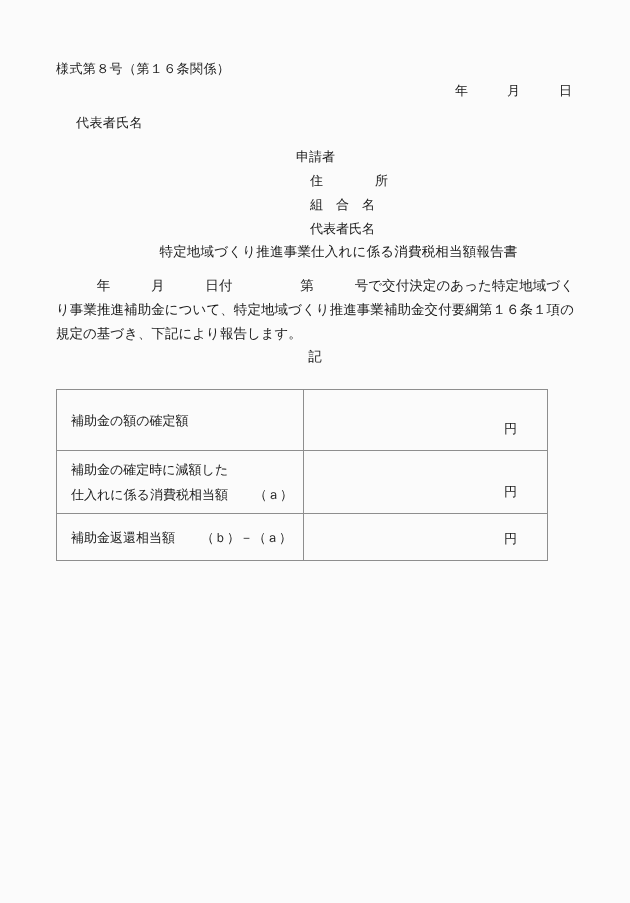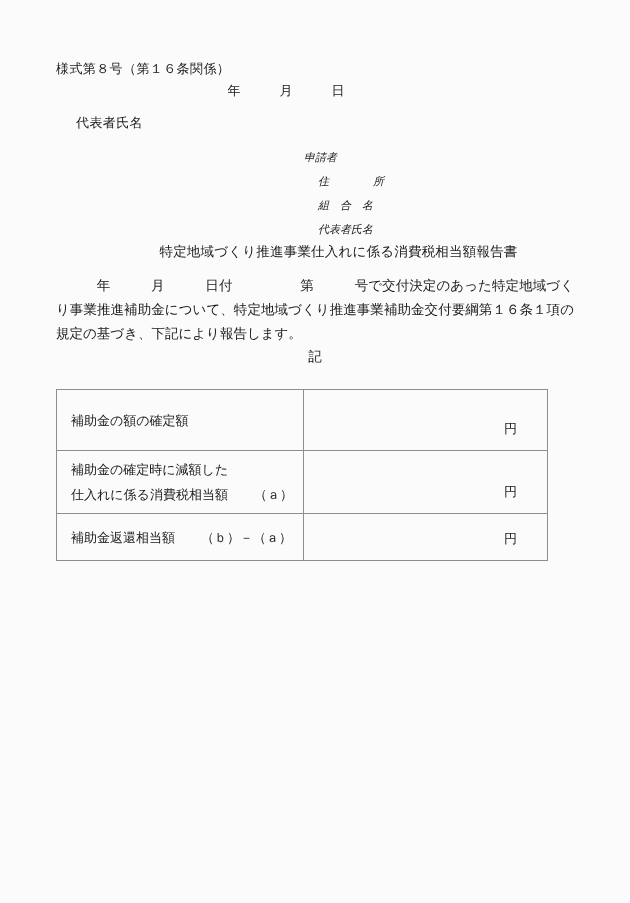--- a/index.html
+++ b/index.html
@@ -29,40 +29,39 @@
     top: 60px;
     font-size: 13px;
     letter-spacing: 0.4px;
     white-space: pre;
   }
   .date-line {
     position: absolute;
     left: 0;
     right: 58px;
     top: 82px;
-    text-align: center;
+    text-align: right;
     font-size: 13px;
     white-space: pre;
   }
   .addressee {
     position: absolute;
     left: 76px;
     top: 114px;
     font-size: 13px;
     letter-spacing: 0.4px;
     white-space: pre;
   }
 
   
   .applicant {
     position: absolute;
-    left: 304px;
+    left: 296px;
     top: 145px;
-    font-size: 11px;
-    font-style: italic;
+    font-size: 13px;
   }
   .applicant .row {
     white-space: pre;
     line-height: 24px;
   }
   .applicant .row.indent {
     padding-left: 14px;
   }
 
   

